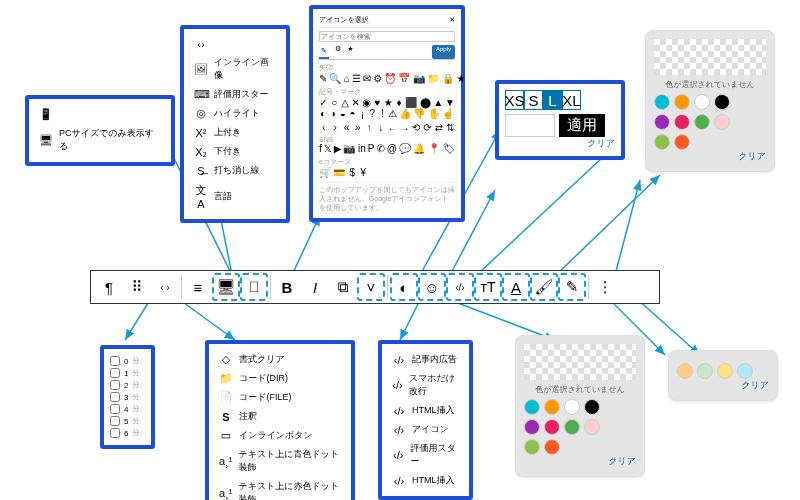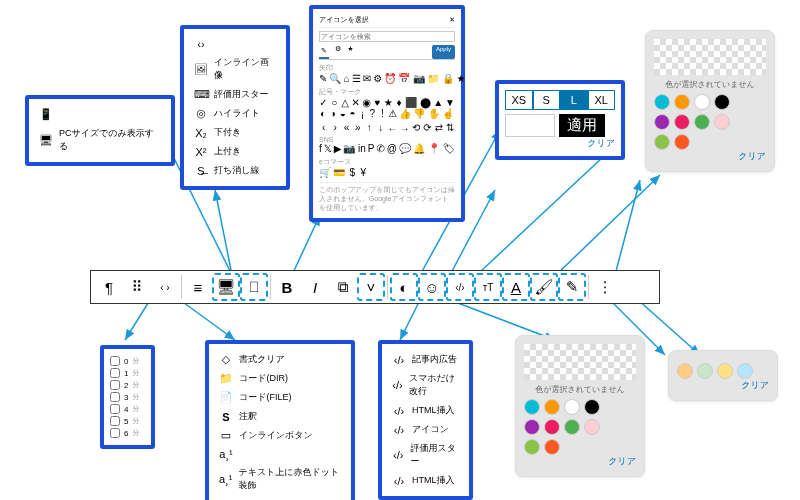--- a/index.html
+++ b/index.html
@@ -9,21 +9,21 @@
 .menu-item .ico{width:14px;text-align:center;font-size:11px}
 .toolbar{position:absolute;left:90px;top:270px;width:570px;height:34px;border:1px solid #333;display:flex;align-items:center;padding:0 4px;background:#fff}
 .tbtn{width:28px;height:28px;display:flex;align-items:center;justify-content:center;font-size:15px;cursor:pointer;position:relative}
 .tsep{width:1px;height:24px;background:#ccc;margin:0 2px}
 .dashed{border:2px dashed #1a9bd7;border-radius:3px}
 .color-panel{position:absolute;background:#e5e5e5;border:1px solid #ddd;border-radius:8px;padding:8px;box-shadow:0 1px 3px rgba(0,0,0,.1)}
 .checker{height:36px;background:repeating-conic-gradient(#ddd 0 25%,#fff 0 50%) 0 0/12px 12px;margin-bottom:4px}
 .color-row{display:flex;gap:4px;margin-top:4px}
 .swatch{width:16px;height:16px;border-radius:50%;border:1px solid #ccc}
 .clear-link{text-align:right;color:#0073aa;font-size:9px;margin-top:0;cursor:pointer}
-.size-btn{display:inline-flex;align-items:center;justify-content:center;width:28px;height:20px;border:1px solid #0073aa;font-size:11px;cursor:pointer}
+.size-btn{display:inline-flex;align-items:center;justify-content:center;width:19px;height:20px;border:1px solid #0073aa;font-size:15px;cursor:pointer}
 .size-btn.active{background:#0073aa;color:#fff}
 .icon-grid{display:grid;grid-template-columns:repeat(12,1fr);gap:2px;font-size:10px}
 .icon-grid span{text-align:center}
 .num-row{display:flex;align-items:center;gap:4px;font-size:8px;padding:1px 0}
 .num-row input{width:10px;height:10px}
 .tiny{font-size:7px;color:#999}
 svg{position:absolute;top:0;left:0;pointer-events:none}
 </style>
 </head>
 <body>
@@ -159,30 +159,34 @@
     </div>
 <div class="menu-item">
       <span class="ico">⌨</span>
       <span>評価用スター</span>
     </div>
 <div class="menu-item">
       <span class="ico">◎</span>
       <span>ハイライト</span>
     </div>
 <div class="menu-item">
+      <span class="ico">X²</span>
+      <span>上付き</span>
+    </div>
+<div class="menu-item">
       <span class="ico">X₂</span>
       <span>下付き</span>
     </div>
 <div class="menu-item">
-      <span class="ico">X²</span>
-      <span>上付き</span>
-    </div>
-<div class="menu-item">
       <span class="ico">S̶</span>
       <span>打ち消し線</span>
+    </div>
+<div class="menu-item">
+      <span class="ico">文A</span>
+      <span>言語</span>
     </div>
 </div>
 
 <div class="panel" style="left:25px;top:95px;width:150px">
 <div class="menu-item">
       <span class="ico">📱</span>
     </div>
 <div class="menu-item">
       <span class="ico">🖥</span>
       <span>PCサイズでのみ表示する</span>
@@ -239,21 +243,21 @@
     </span>
 <span class="tbtn">
       <i>I</i>
     </span>
 <span class="tbtn">⧉</span>
 <span class="tbtn dashed">˅</span>
 <span class="tsep"></span>
 <span class="tbtn dashed">◐</span>
 <span class="tbtn dashed">☺</span>
 <span class="tbtn dashed" style="font-size:10px">‹/›</span>
-<span class="tbtn dashed" style="font-size:10px">ᴛT</span>
+<span class="tbtn dashed" style="font-size:14px">ᴛT</span>
 <span class="tbtn dashed">
       <u>A</u>
     </span>
 <span class="tbtn dashed">🖌</span>
 <span class="tbtn dashed">✎</span>
 <span class="tsep"></span>
 <span class="tbtn">⋮</span>
 </div>
 
 <div class="panel" style="left:100px;top:345px;width:55px">
@@ -310,20 +314,21 @@
 <div class="menu-item">
       <span class="ico"><b>S</b></span>
       <span>注釈</span>
     </div>
 <div class="menu-item">
       <span class="ico">▭</span>
       <span>インラインボタン</span>
     </div>
 <div class="menu-item">
       <span class="ico">a¸¹</span>
+      <span>テキスト上に青色ドット装飾</span>
     </div>
 <div class="menu-item">
       <span class="ico">a¸¹</span>
       <span>テキスト上に赤色ドット装飾</span>
     </div>
 
 </div>
 
 <div class="panel" style="left:378px;top:340px;width:95px">
 <div class="menu-item">

